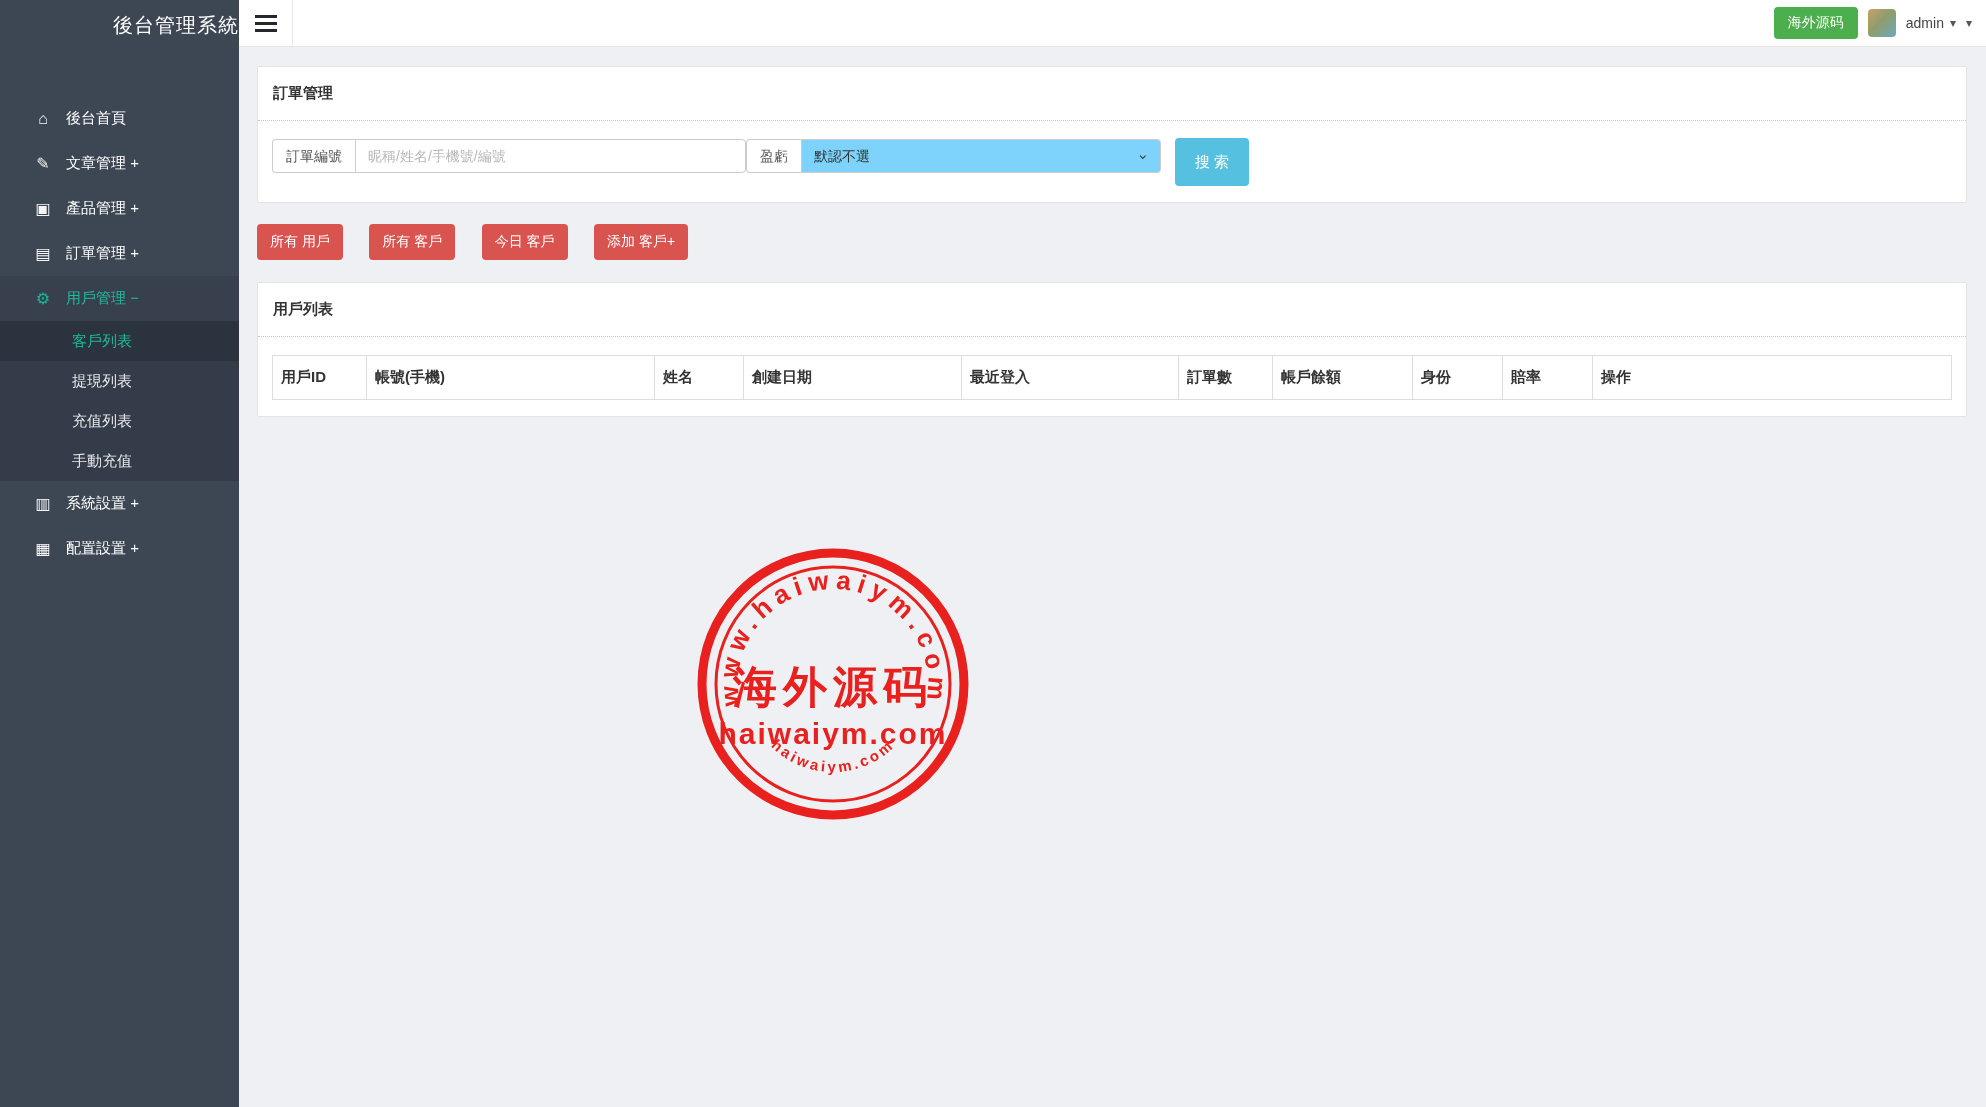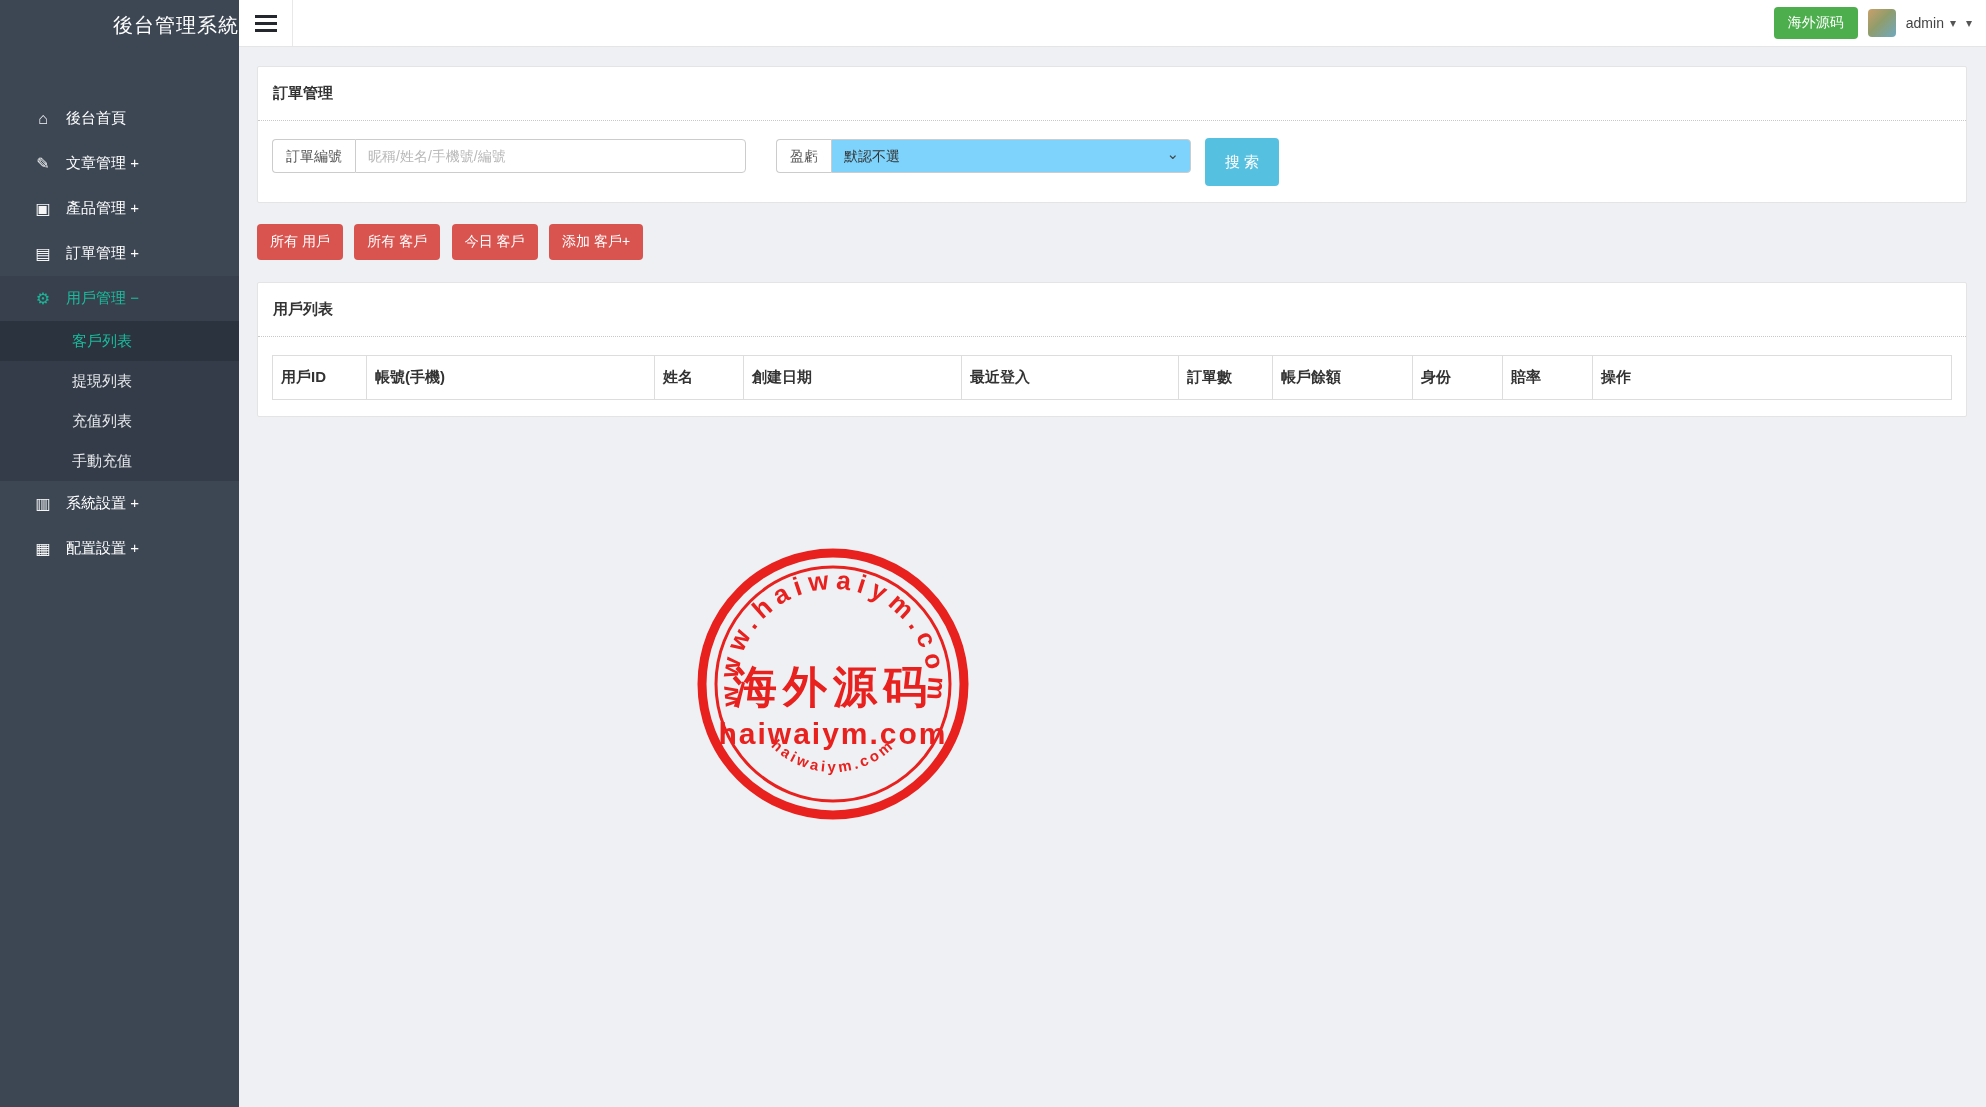--- a/index.html
+++ b/index.html
@@ -28,27 +28,27 @@
   .main{position:absolute;left:239px;right:0;top:46px;bottom:0;padding:20px 19px 0 18px;}
   .panel{background:#fff;border:1px solid #e4e4e4;border-radius:2px;}
   .panel-hd{padding:17px 15px;font-size:15px;font-weight:bold;color:#333;border-bottom:1px dotted #c8c8c8;}
   .panel-bd{padding:18px 14px 16px;}
   
   .form-row{display:flex;align-items:flex-start;}
   .igroup{display:flex;align-items:center;}
   .addon{border:1px solid #ccc;border-right:0;border-radius:4px 0 0 4px;padding:0 13px;height:32px;line-height:32px;font-size:14px;color:#555;background:#fff;white-space:nowrap;}
   .igroup input{width:365px;height:32px;border:1px solid #ccc;border-radius:0 4px 4px 0;padding:0 12px;font-size:14px;color:#333;outline:none;font-family:inherit;box-sizing:content-box;}
   .igroup input::placeholder{color:#b9b9b9;}
-  .sel-wrap{position:relative;display:flex;margin-left:30px;}
+  .sel-wrap{position:relative;display:flex;}
   .sel-wrap select{appearance:none;-webkit-appearance:none;width:360px;height:34px;border:1px solid #ccc;border-radius:0 4px 4px 0;padding:0 12px;font-size:14px;color:#333;background:#7dd3fc;outline:none;font-family:inherit;cursor:pointer;}
   .sel-caret{position:absolute;right:12px;top:6px;color:#444;font-size:15px;pointer-events:none;}
   .btn-search{margin-left:14px;margin-top:-1px;width:74px;height:48px;background:#56c0e0;border:none;border-radius:4px;color:#fff;font-size:15px;cursor:pointer;font-family:inherit;}
   
   .actions{margin:21px 0 22px;}
-  .btn-red{background:#d9534f;color:#fff;border:none;border-radius:4px;padding:9px 13px;font-size:14px;margin-right:7px;cursor:pointer;font-family:inherit;}
+  .btn-red{background:#d9534f;color:#fff;border:none;border-radius:4px;padding:9px 13px;font-size:14px;margin-right:22px;cursor:pointer;font-family:inherit;}
   
   table{width:100%;border-collapse:collapse;table-layout:fixed;}
   th,td{border:1px solid #ddd;text-align:left;vertical-align:top;}
   th{padding:12px 8px;font-size:15px;font-weight:bold;color:#333;height:19px;}
   
   .stamp{position:absolute;left:693px;top:544px;width:280px;height:280px;z-index:50;opacity:.92;pointer-events:none;}
 </style>
 </head>
 <body>
 

